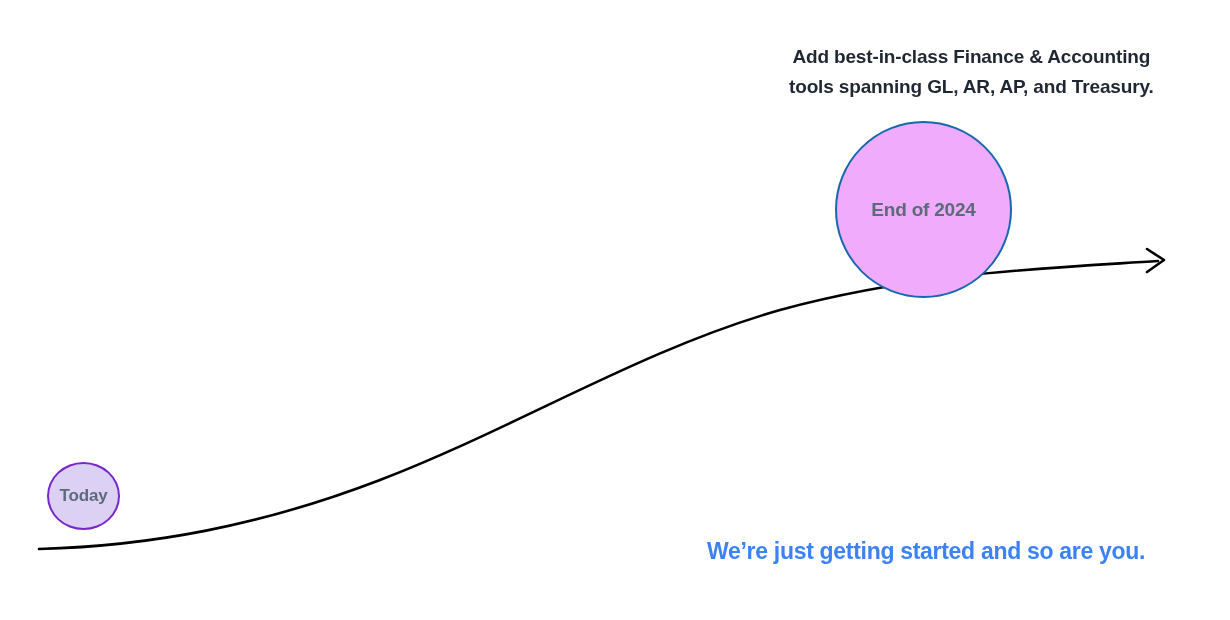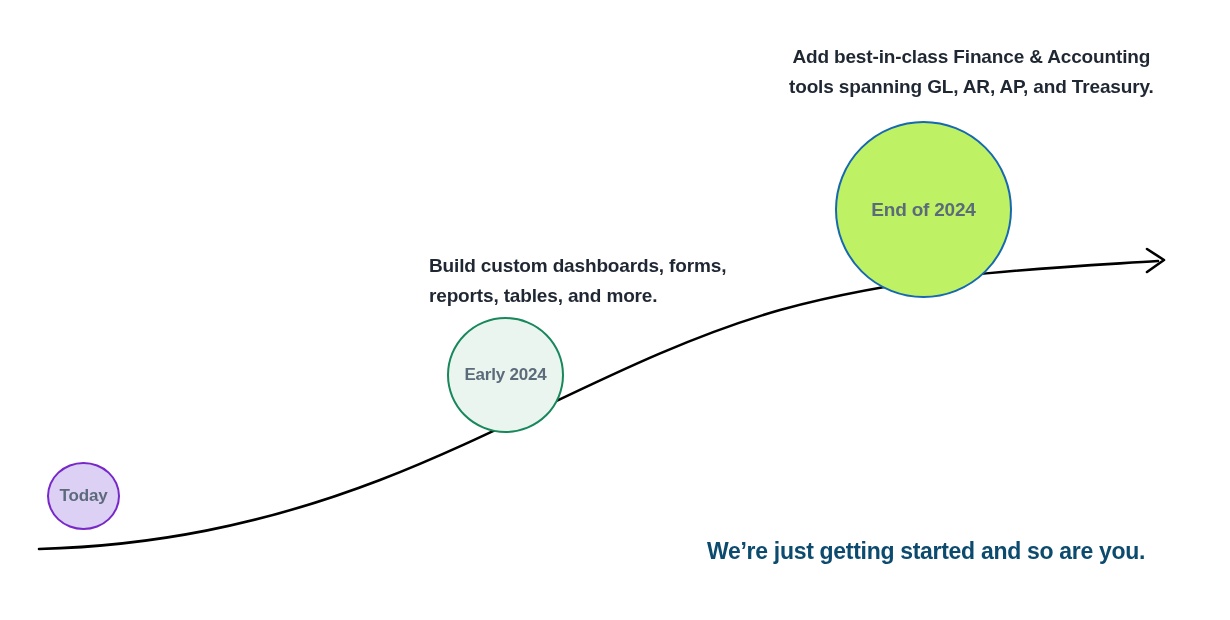--- a/index.html
+++ b/index.html
@@ -64,63 +64,58 @@
     height: 116px;
     background: #eaf5ef;
     border: 2px solid #18885c;
   }
   #milestone-early2024 .milestone-label { font-size: 17px; }
   #milestone-end2024 {
     left: 835px;
     top: 121px;
     width: 177px;
     height: 177px;
-    background: #bef264;
+    background: #f0abfc;
     border: 2px solid #1668b0;
   }
   #milestone-end2024 .milestone-label { font-size: 19px; }
   #annotation-today  { left: 45px;  top: 392px; }
   #annotation-early  { left: 429px; top: 251px; }
   #annotation-end    { left: 789px; top: 42px; text-align: center;  }
   #tagline {
     position: absolute;
     left: 707px;
     top: 538px;
     font-size: 23px;
-    color: #0c4a6e;
+    color: #3b82f6;
     font-weight: 600;
     letter-spacing: -0.3px;
     white-space: nowrap;
   }
   #tagline .tagline-strong { font-weight: 800; }
 </style>
 </head>
 <body>
 
 <div id="canvas">
 
   <svg class="curve-layer" viewBox="0 0 1230 620" xmlns="http://www.w3.org/2000/svg">
     <path id="growth-curve-path" fill="none" stroke="#000000" stroke-width="2.6" stroke-linecap="round" d="M 39 549 C 150 546 260 526 380 480 C 520 426 640 350 780 310 C 920 272 1050 268 1158 261"></path>
     <path id="growth-curve-arrowhead" d="M 1147 249 L 1164 260 L 1147 272" fill="none" stroke="#000000" stroke-width="2.6" stroke-linecap="round" stroke-linejoin="round"></path>
   </svg>
 
 
-  <div class="annotation" id="annotation-early">Build custom dashboards, forms,
-reports, tables, and more.</div>
 
   <div class="annotation" id="annotation-end">Add best-in-class Finance &amp; Accounting
 tools spanning GL, AR, AP, and Treasury.</div>
 
   <div class="milestone" id="milestone-today">
     <span class="milestone-label">Today</span>
   </div>
 
-  <div class="milestone" id="milestone-early2024">
-    <span class="milestone-label">Early 2024</span>
-  </div>
 
   <div class="milestone" id="milestone-end2024">
     <span class="milestone-label">End of 2024</span>
   </div>
 
   <div id="tagline">
     <span>We’re just getting started </span><span class="tagline-strong">and so are you.</span>
   </div>
 
 </div>

